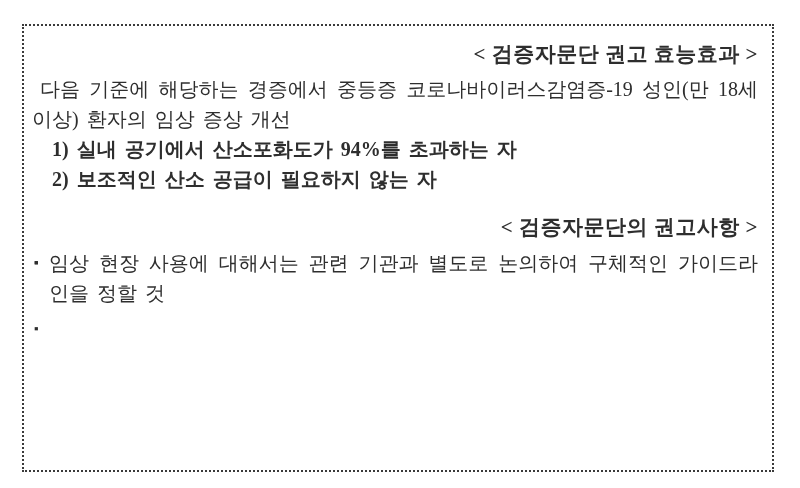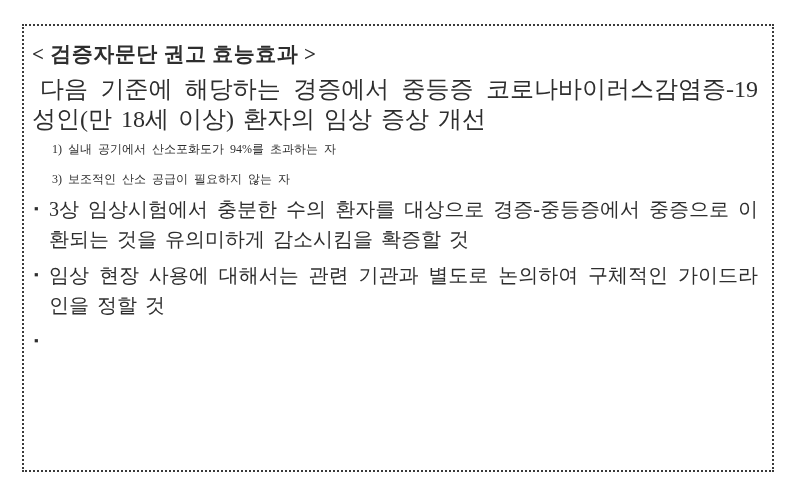--- a/index.html
+++ b/index.html
@@ -16,43 +16,44 @@
     position: absolute;
     left: 22px;
     top: 24px;
     width: 752px;
     height: 448px;
     box-sizing: border-box;
     border: 2px dotted #3a3a3a;
     padding: 13px 14px 0 8px;
   }
   .sec-title {
-    text-align: left;
+    text-align: right;
     font-weight: bold;
     font-size: 21px;
     line-height: 30px;
     letter-spacing: 0.5px;
     margin: 0 0 5px 0;
   }
   .sec-title-2 {
     margin: 18px 0 6px 0;
   }
   .intro {
-    font-size: 24px;
+    font-size: 20px;
     line-height: 30px;
     text-align: justify;
     text-indent: 8px;
     word-spacing: 3px;
     margin: 0;
   }
   .criteria-line {
-    font-size: 12px;
+    font-size: 20px;
     line-height: 30px;
     padding-left: 20px;
     word-spacing: 3px;
+    font-weight: bold;
   }
   .rec-item {
     position: relative;
     padding-left: 17px;
     font-size: 20px;
     line-height: 30px;
     text-align: justify;
     word-spacing: 3px;
     margin-bottom: 6px;
   }
@@ -68,28 +69,28 @@
 <body>
 
 <div class="doc-box">
 
   <div class="sec-title">&lt; 검증자문단 권고 효능효과 &gt;</div>
 
   <p class="intro">다음 기준에 해당하는 경증에서 중등증 코로나바이러스감염증-19 성인(만 18세 이상) 환자의 임상 증상 개선</p>
 
   <div>
     <div class="criteria-line">1) 실내 공기에서 산소포화도가 94%를 초과하는 자</div>
-    <div class="criteria-line">3) 보조적인 산소 공급이 필요하지 않는 자</div>
+    <div class="criteria-line">2) 보조적인 산소 공급이 필요하지 않는 자</div>
   </div>
 
+  <div class="sec-title sec-title-2">&lt; 검증자문단의 권고사항 &gt;</div>
 
   <div>
     <div class="rec-item">
       <span class="bullet">▪</span>
-      <span>3상 임상시험에서 충분한 수의 환자를 대상으로 경증-중등증에서 중증으로 이환되는 것을 유의미하게 감소시킴을 확증할 것</span>
     </div>
     <div class="rec-item">
       <span class="bullet">▪</span>
       <span>임상 현장 사용에 대해서는 관련 기관과 별도로 논의하여 구체적인 가이드라인을 정할 것</span>
     </div>
     <div class="rec-item">
       <span class="bullet">▪</span>
     </div>
   </div>
 

